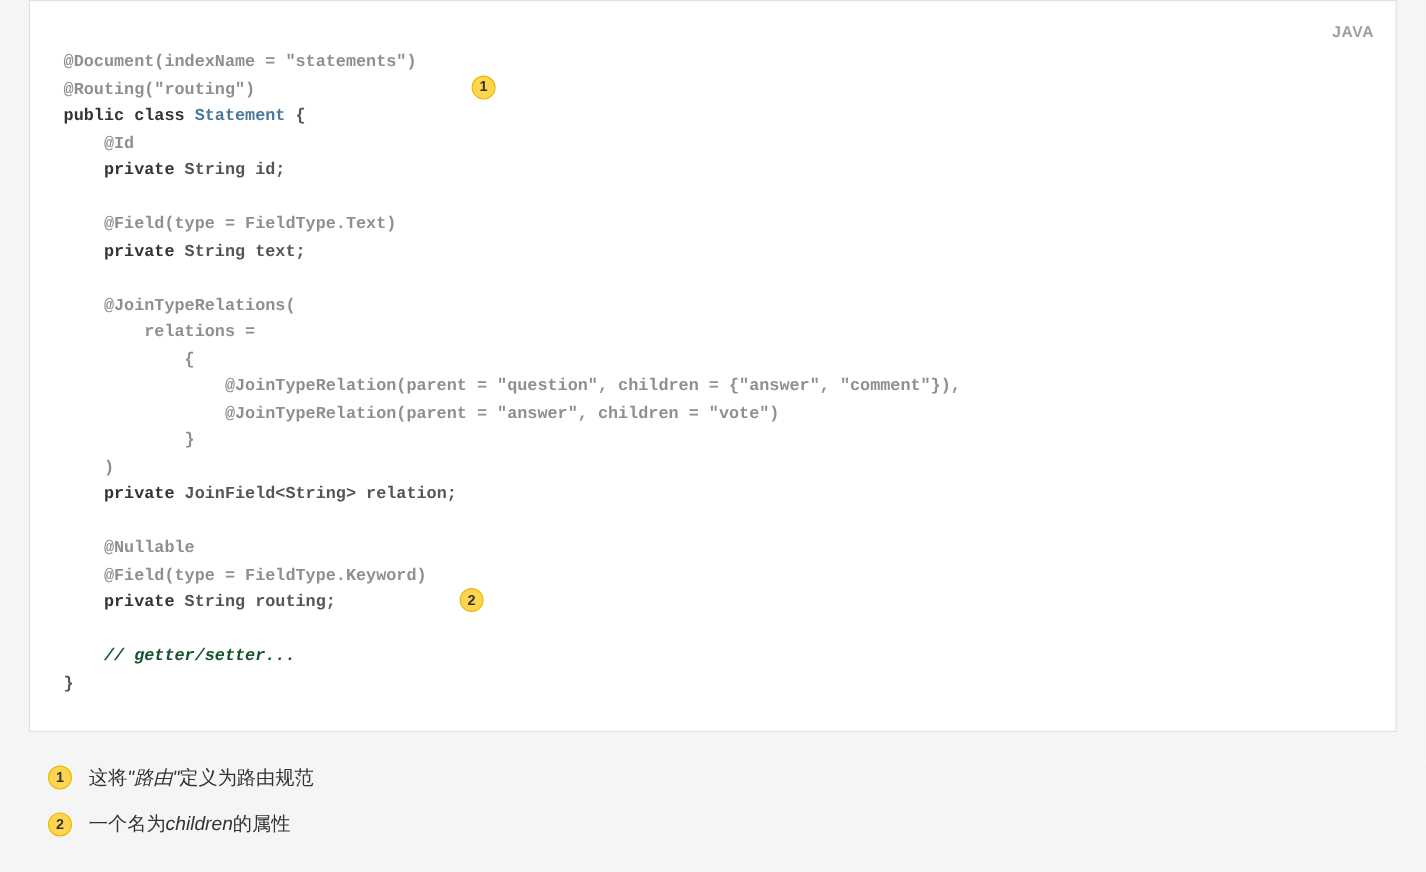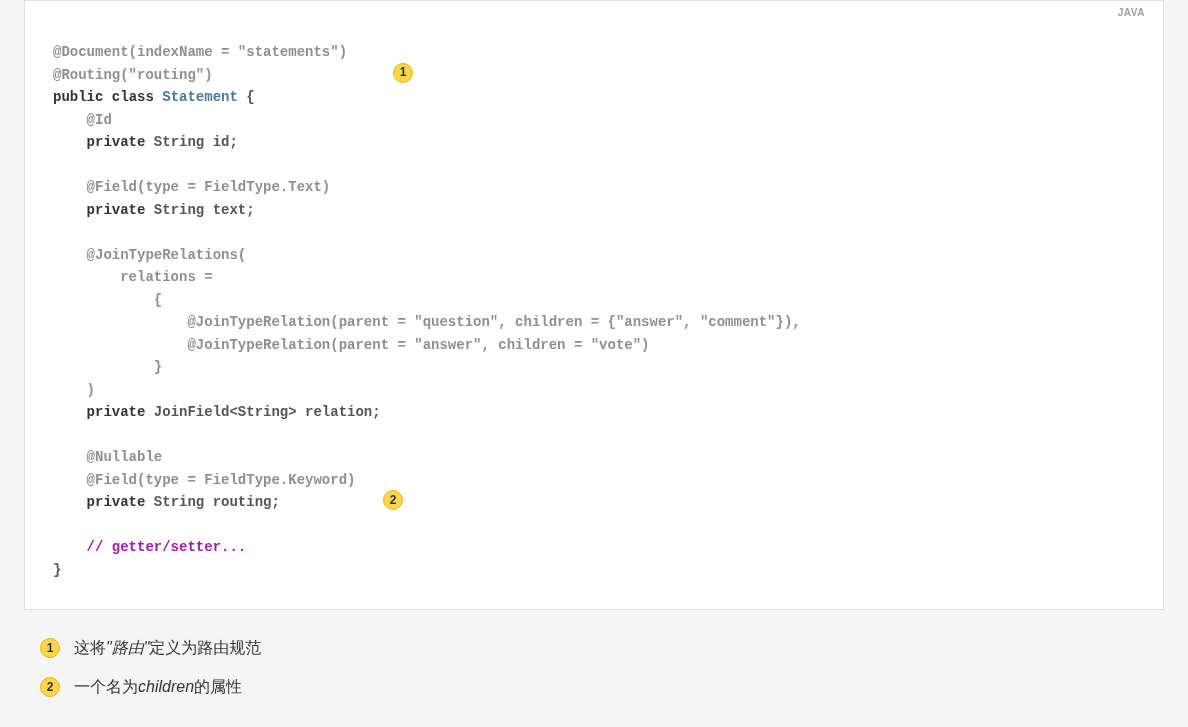--- a/index.html
+++ b/index.html
@@ -15,39 +15,39 @@
     }
     .code-block {
       background: #fff;
       border: 1px solid #e0e0e0;
       margin: 0 24px;
       padding: 40px 28px 28px 28px;
       position: relative;
     }
     .lang-label {
       position: absolute;
-      top: 6px;
+      top: 18px;
       right: 18px;
-      font-size: 10px;
+      font-size: 13px;
       font-weight: 700;
       color: #9e9e9e;
       letter-spacing: 0.5px;
     }
     pre {
       font-family: "Consolas", "Monaco", "Courier New", monospace;
       font-size: 14px;
       line-height: 22.5px;
       white-space: pre;
       color: #555;
       font-weight: 600;
     }
     .tok-annotation { color: #8e9090; }
     .tok-keyword { color: #333; font-weight: 700; }
     .tok-type { color: #4a7a9a; font-weight: 700; }
-    .tok-comment { color: #a21caf; }
+    .tok-comment { color: #14532d; font-style: italic; }
     .tok-plain { color: #555; }
     .callout-num {
       display: inline-flex;
       align-items: center;
       justify-content: center;
       width: 20px;
       height: 20px;
       background: #ffd54f;
       border: 1px solid #e6b800;
       border-radius: 50%;

